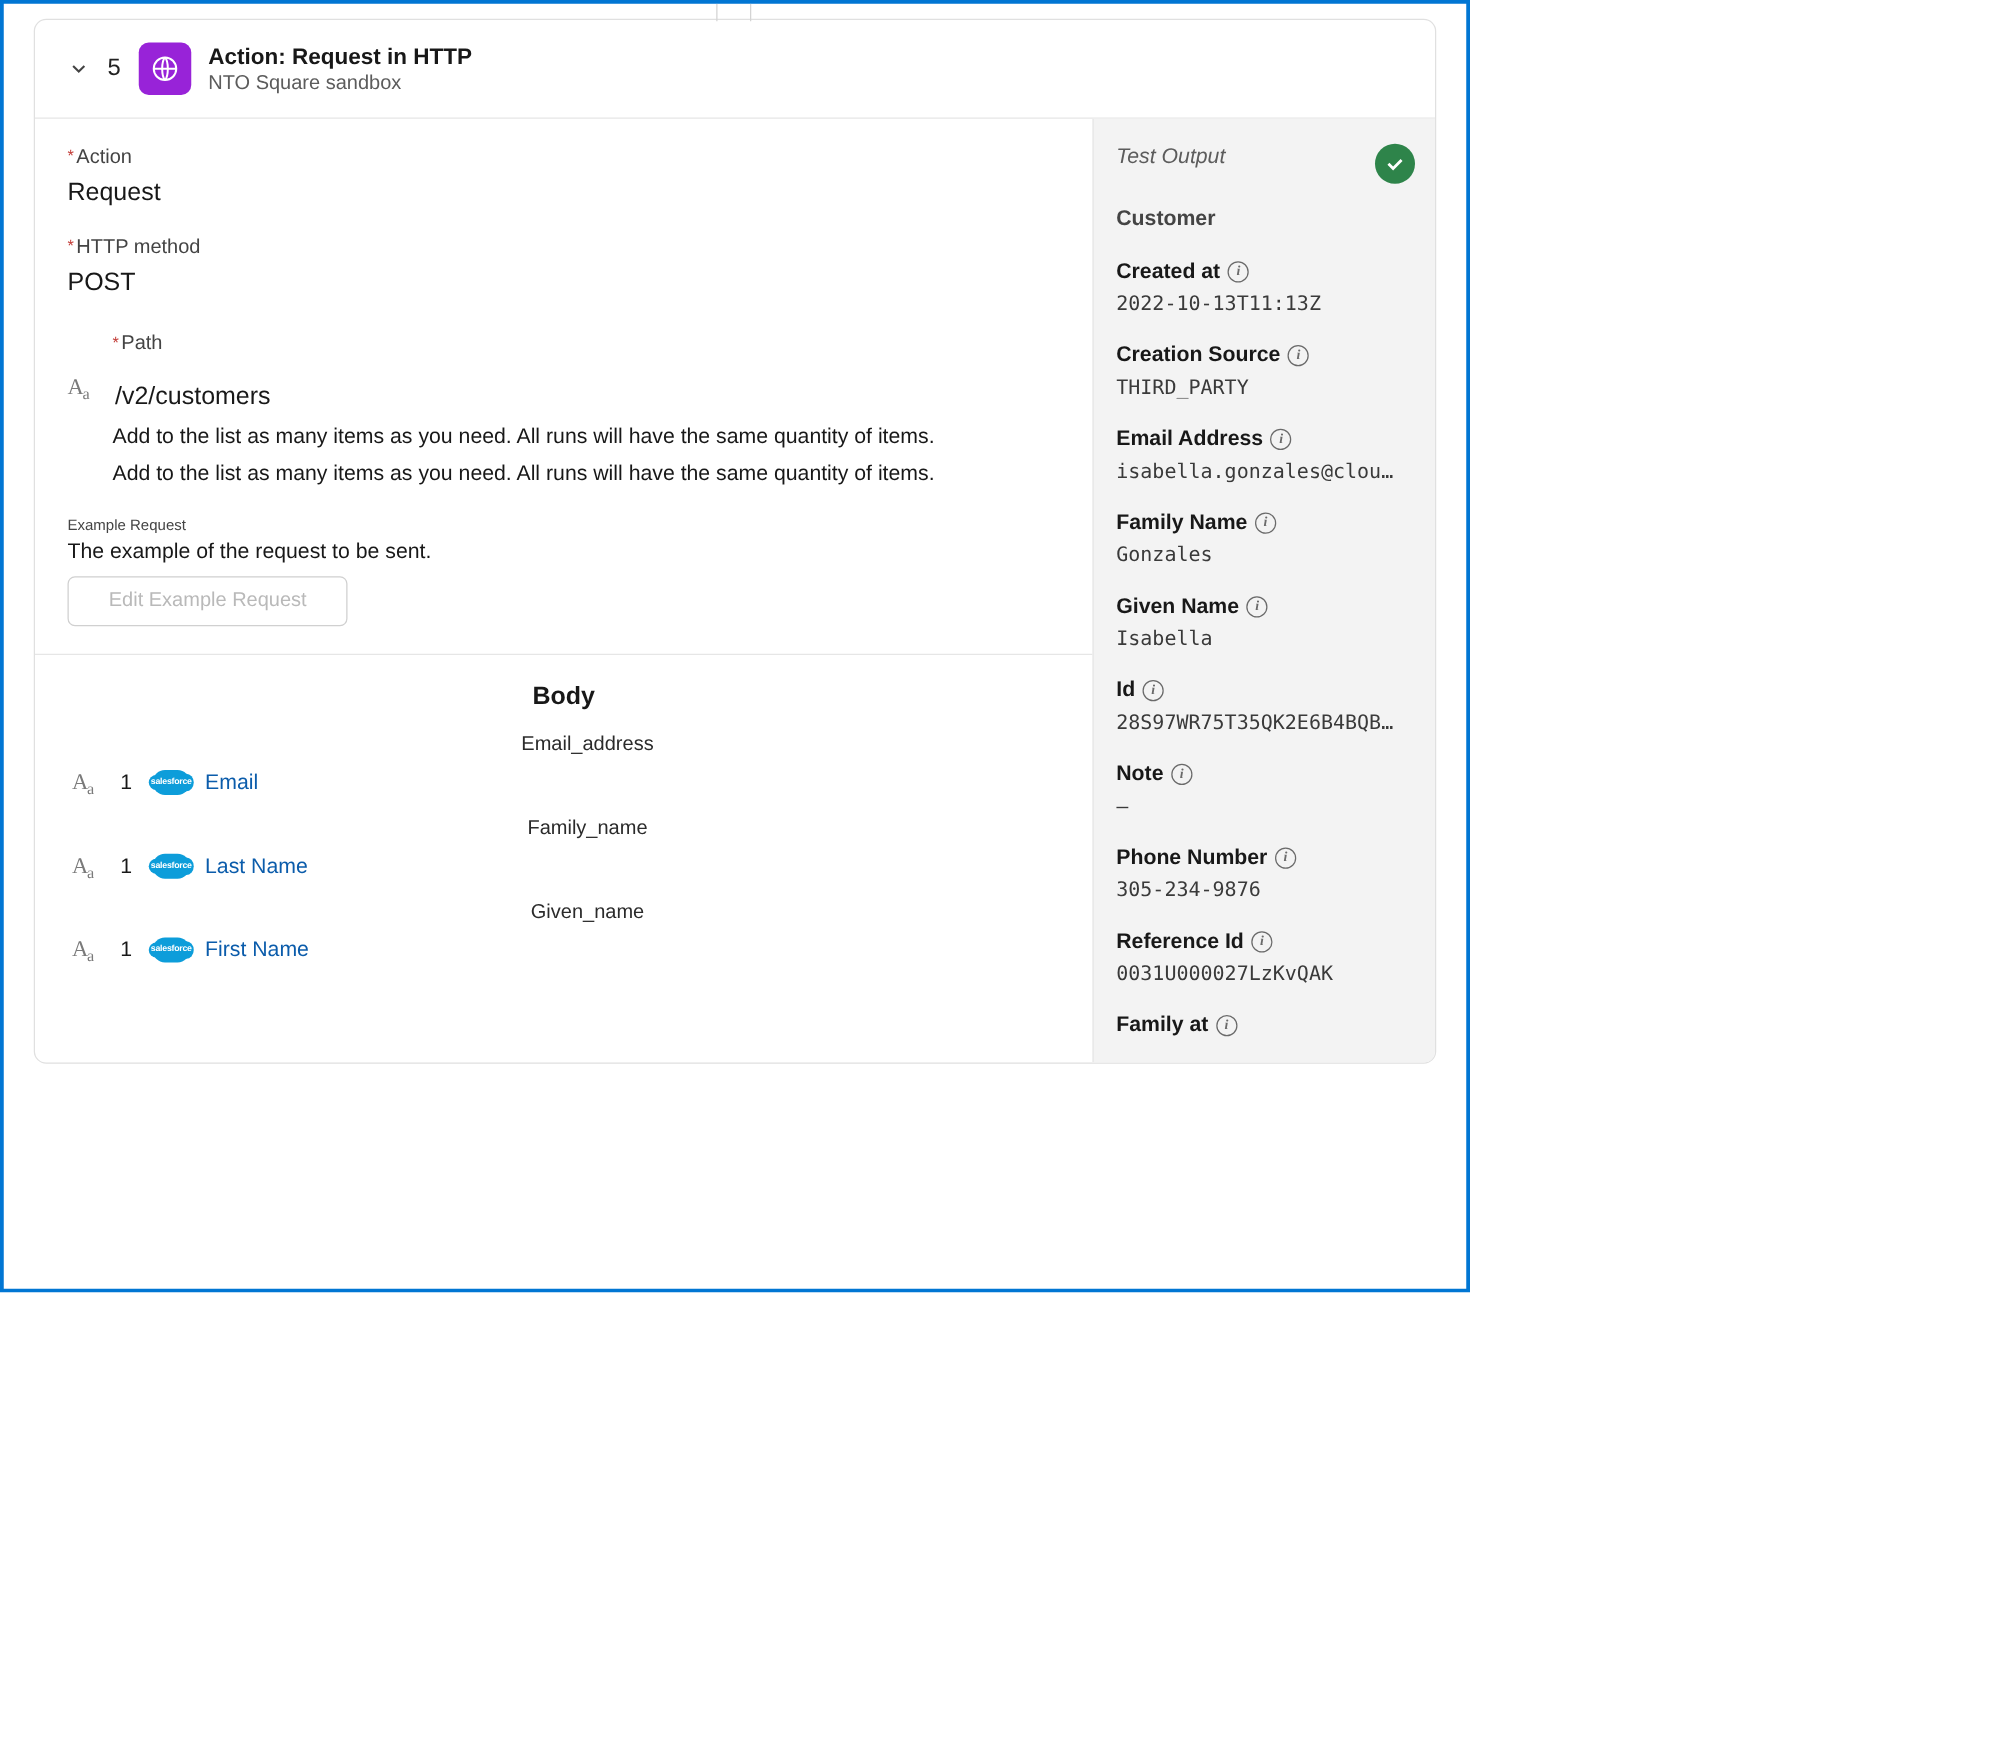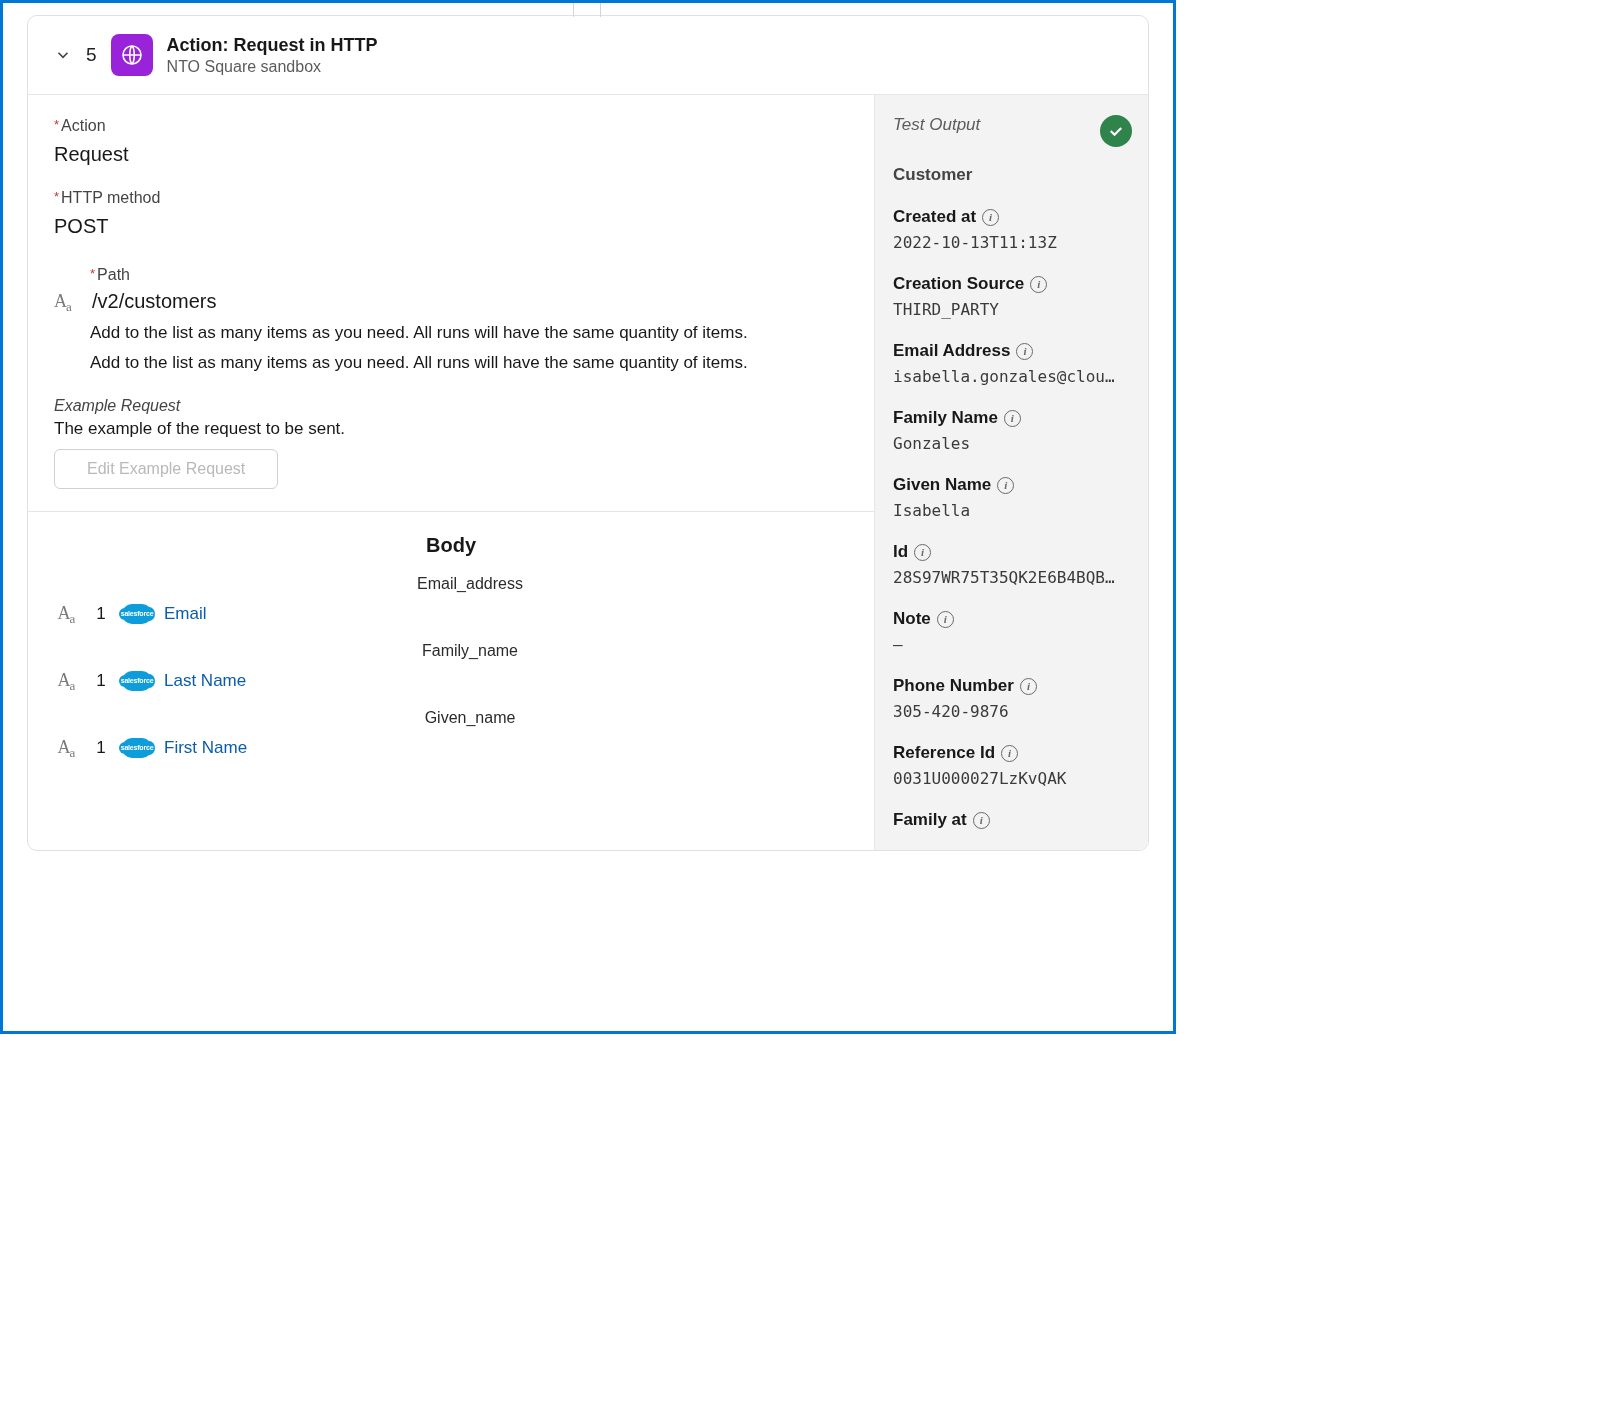--- a/index.html
+++ b/index.html
@@ -84,21 +84,21 @@
     width: 26px;
     display:inline-block;
   }
   .aa-icon::before { content:"A"; font-size:18px; }
   .aa-icon::after { content:"a"; font-size:13px; position:relative; top:4px; left:-1px;}
   .acc-row { display:flex; align-items:center; gap:10px; margin-top:22px; }
   .acc-row .chev { width:16px; height:16px; }
   .layers-icon svg { width:18px; height:18px; fill:#3a3a3a; }
   .acc-title { font-size:17px; font-weight:700; color:#181818; }
   .acc-desc { margin-left:36px; margin-top:10px; font-size:17px; color:#181818; }
-  .hint-lbl { font-size:16px; color:#444; margin-top:24px;font-style:italic; }
+  .hint-lbl { font-size:12px; color:#444; margin-top:24px; }
   .hint-txt { font-size:17px; color:#181818; margin-top:4px; }
   .btn-outline {
     border:1px solid #d0d0d0;
     background:#fff;
     border-radius:6px;
     padding:10px 32px;
     font-size:16px;
     color:#b9b9b9;
     margin-top:10px;
     cursor:pointer;
@@ -192,21 +192,21 @@
         <div class="sec">
           <div class="label-sm"><span class="req-asterisk">*</span><span>Action</span></div>
           <div class="val-lg">Request</div>
 
           <div class="label-sm" style="margin-top:23px;"><span class="req-asterisk">*</span><span>HTTP method</span></div>
           <div class="val-lg">POST</div>
 
           <div class="label-sm indent" style="margin-top:28px;"><span class="req-asterisk">*</span><span>Path</span></div>
           <div class="field-row" style="margin-top:6px;">
             <span class="aa-icon"></span>
-            <span class="val-lg" style="margin-top:0;">/v2/customers</span>
+            <span class="val-lg" style="margin-top:16px;">/v2/customers</span>
           </div>
 
           
           <div class="acc-desc">Add to the list as many items as you need. All runs will have the same quantity of items.</div>
 
           
           <div class="acc-desc">Add to the list as many items as you need. All runs will have the same quantity of items.</div>
 
           <div class="hint-lbl">Example Request</div>
           <div class="hint-txt">The example of the request to be sent.</div>
@@ -307,21 +307,21 @@
                 <span>Note</span>
                 <span class="info-icon">i</span>
               </div>
               <div class="out-val">–</div>
             </div>
             <div class="out-field">
               <div class="out-label">
                 <span>Phone Number</span>
                 <span class="info-icon">i</span>
               </div>
-              <div class="out-val">305-420-9876</div>
+              <div class="out-val">305-234-9876</div>
             </div>
             <div class="out-field">
               <div class="out-label">
                 <span>Reference Id</span>
                 <span class="info-icon">i</span>
               </div>
               <div class="out-val">0031U000027LzKvQAK</div>
             </div>
             <div class="out-field">
               <div class="out-label">

